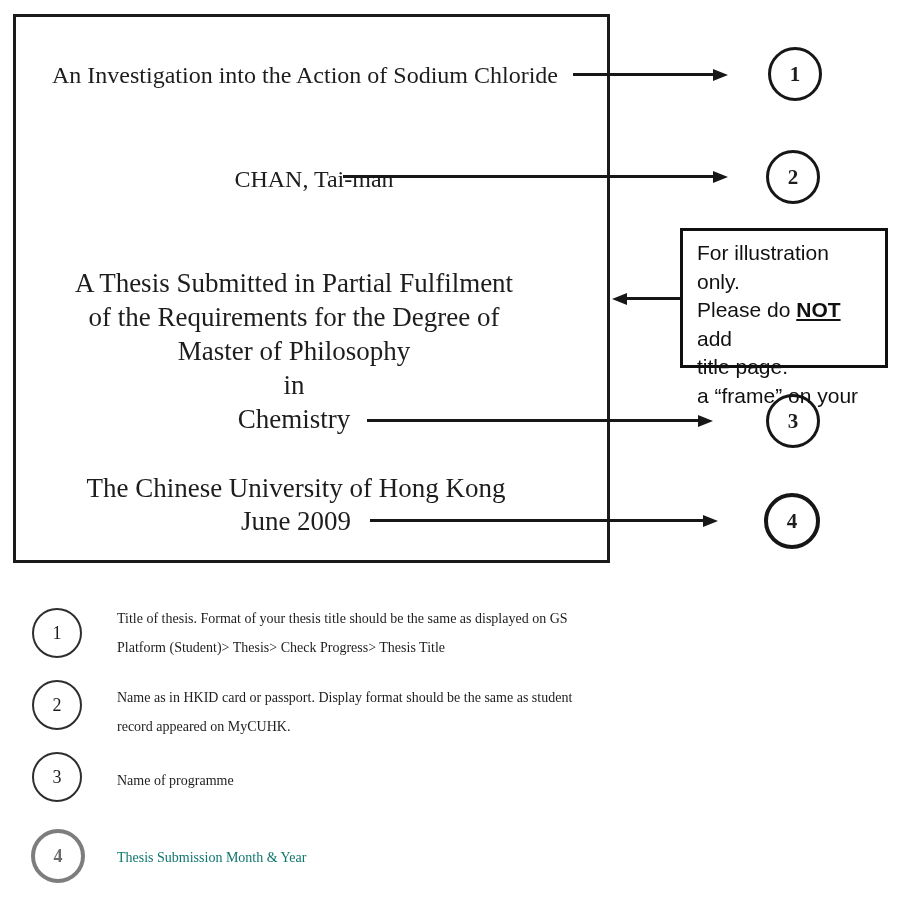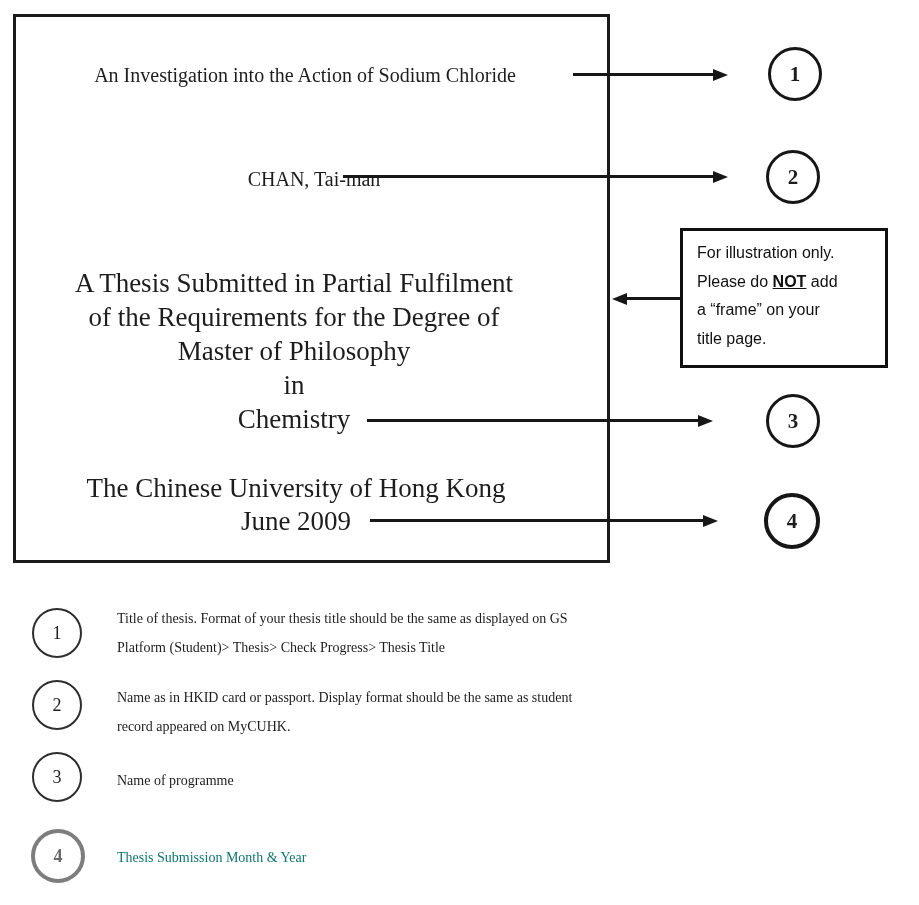--- a/index.html
+++ b/index.html
@@ -18,21 +18,21 @@
     left: 13px; top: 14px;
     width: 597px; height: 549px;
     border: 3px solid #1b1b1b;
     box-sizing: border-box;
     background: #ffffff;
   }
   .tline {
     position: absolute;
     transform: translate(-50%, -50%);
     white-space: nowrap;
-    font-size: 20px;
+    font-size: 24px;
   }
   .tblock {
     position: absolute;
     transform: translateX(-50%);
     text-align: center;
     white-space: nowrap;
     font-size: 27px;
   }
   .tblock.statement { line-height: 34px; }
   .tblock.univ { line-height: 33px; }
@@ -88,21 +88,21 @@
 
   
   .callout {
     position: absolute;
     left: 680px; top: 228px;
     width: 208px; height: 140px;
     border: 3px solid #101010;
     box-sizing: border-box;
     background: #ffffff;
     font-family: "Liberation Sans", sans-serif;
-    font-size: 16px;
+    font-size: 21px;
     line-height: 28.5px;
     padding: 8px 16px 0 14px;
     color: #111111;
   }
   .callout .not-strong { font-weight: bold; text-decoration: underline; }
 
   
   .legend-text {
     position: absolute;
     left: 117px;
@@ -167,22 +167,22 @@
   <div class="circle marker" style="left:766px; top:394px;">
     <span>3</span>
   </div>
   <div class="circle marker thick" style="left:764px; top:493px;">
     <span>4</span>
   </div>
 
   <div class="callout">
     <div>For illustration only.</div>
     <div><span>Please do </span><span class="not-strong">NOT</span><span> add</span></div>
+    <div>title page.</div>
     <div>a “frame” on your</div>
-    <div>title page.</div>
   </div>
 
   <div class="circle legend-circle" style="left:32px; top:608px;">
     <span>1</span>
   </div>
   <div class="legend-text" style="top:604px;">
     <div>Title of thesis. Format of your thesis title should be the same as displayed on GS</div>
     <div>Platform (Student)&gt; Thesis&gt; Check Progress&gt; Thesis Title</div>
   </div>
 

